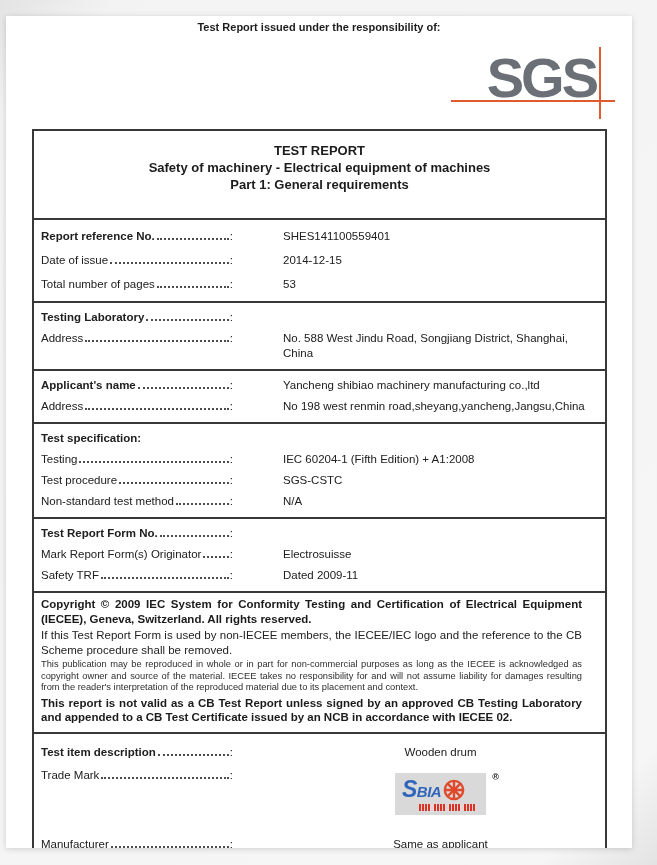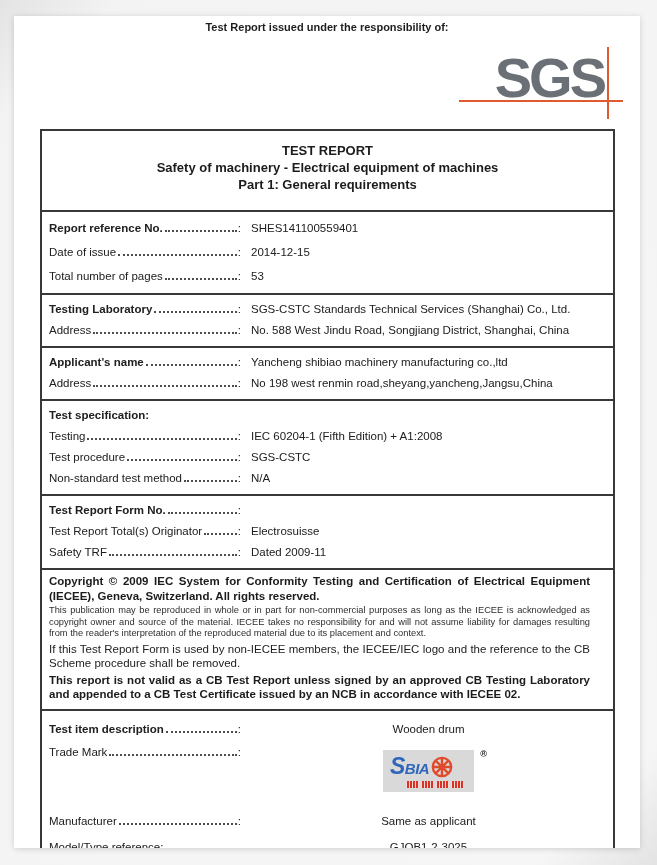--- a/index.html
+++ b/index.html
@@ -6,21 +6,21 @@
   body{
     width:657px;height:865px;
     background:linear-gradient(135deg,#e3e3e3 0%,#f3f3f3 8%,#f6f6f6 92%,#e3e3e3 100%);
     font-family:"Liberation Sans","DejaVu Sans",sans-serif;
     color:#222;
     position:relative;
     border-radius:10px;
     overflow:hidden;
   }
   .page{
-    position:absolute;left:14px;top:16px;width:626px;height:832px;
+    position:absolute;left:6px;top:16px;width:626px;height:832px;
     background:#fff;
     box-shadow:0 1px 6px rgba(0,0,0,.16);
     overflow:hidden;
   }
   
   .issuer-note{
     margin-top:5px;
     text-align:center;
     font-size:11px;
     font-weight:bold;
@@ -57,33 +57,34 @@
     border:2px solid #383838;
     border-bottom:none;
     background:#fff;
   }
   .title-section{
     text-align:center;
     font-weight:bold;
     font-size:13px;
     line-height:17px;
     color:#1c1c1c;
-    padding:11px 8px 17px 8px;
+    padding:11px 8px 25px 8px;
   }
   .section{
     border-top:2px solid #383838;
     padding:4px 7px 5px 7px;
   }
   .row{
     display:flex;
     align-items:baseline;
     padding:3px 0;
     font-size:11.5px;
     line-height:15px;
     color:#202020;
+    gap:40px;
   }
   .sec-0 .row{padding:4.5px 0;}
   .row-label{
     display:flex;
     align-items:baseline;
     width:192px;
     flex:none;
   }
   .lbl{white-space:nowrap;}
   .lbl.b{font-weight:bold;}
@@ -193,21 +194,20 @@
     <div class="row-value">53</div>
   </div>
         </div>
         <div class="section sec-1">
           <div class="row">
     <div class="row-label">
       <span class="lbl b">Testing Laboratory</span>
       <span class="dots"></span>
       <span class="colon">:</span>
     </div>
-    <div class="row-value">SGS-CSTC Standards Technical Services (Shanghai) Co., Ltd.</div>
   </div>
           <div class="row">
     <div class="row-label">
       <span class="lbl">Address</span>
       <span class="dots"></span>
       <span class="colon">:</span>
     </div>
     <div class="row-value">No. 588 West Jindu Road, Songjiang District, Shanghai, China</div>
   </div>
         </div>
@@ -265,41 +265,41 @@
         <div class="section sec-4">
           <div class="row">
     <div class="row-label">
       <span class="lbl b">Test Report Form No.</span>
       <span class="dots"></span>
       <span class="colon">:</span>
     </div>
   </div>
           <div class="row">
     <div class="row-label">
-      <span class="lbl">Test Report Total(s) Originator</span>
+      <span class="lbl">Mark Report Form(s) Originator</span>
       <span class="dots"></span>
       <span class="colon">:</span>
     </div>
     <div class="row-value">Electrosuisse</div>
   </div>
           <div class="row">
     <div class="row-label">
       <span class="lbl">Safety TRF</span>
       <span class="dots"></span>
       <span class="colon">:</span>
     </div>
     <div class="row-value">Dated 2009-11</div>
   </div>
         </div>
       </div>
 
     <div class="section copyright" id="copyright-section">
         <div class="cp bold">Copyright © 2009 IEC System for Conformity Testing and Certification of Electrical Equipment (IECEE), Geneva, Switzerland. All rights reserved.</div>
+        <div class="cp regular">If this Test Report Form is used by non-IECEE members, the IECEE/IEC logo and the reference to the CB Scheme procedure shall be removed.</div>
         <div class="cp small">This publication may be reproduced in whole or in part for non-commercial purposes as long as the IECEE is acknowledged as copyright owner and source of the material. IECEE takes no responsibility for and will not assume liability for damages resulting from the reader's interpretation of the reproduced material due to its placement and context.</div>
-        <div class="cp regular">If this Test Report Form is used by non-IECEE members, the IECEE/IEC logo and the reference to the CB Scheme procedure shall be removed.</div>
         <div class="cp bold">This report is not valid as a CB Test Report unless signed by an approved CB Testing Laboratory and appended to a CB Test Certificate issued by an NCB in accordance with IECEE 02.</div>
       </div>
 
     <div class="section items" id="item-section">
         <div class="row">
     <div class="row-label">
       <span class="lbl b">Test item description</span>
       <span class="dots"></span>
       <span class="colon">:</span>
     </div>

